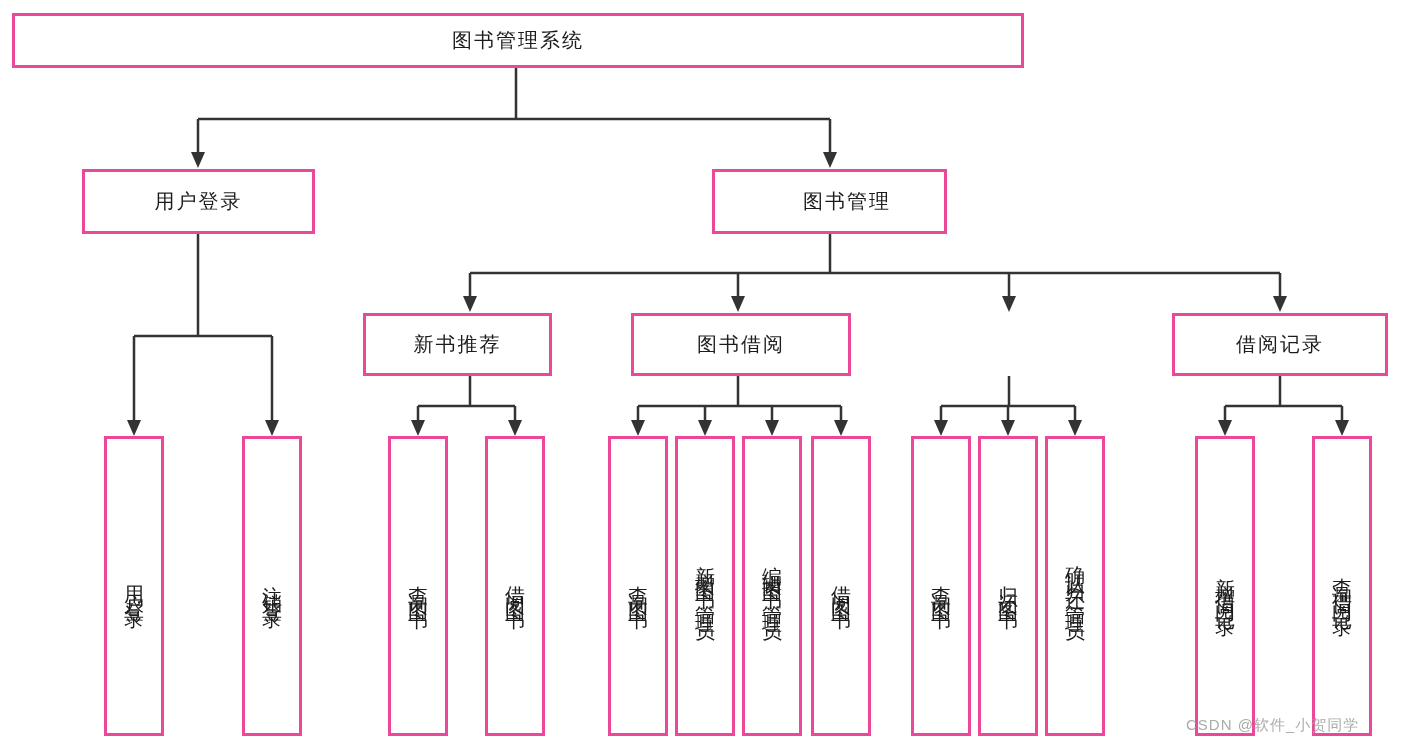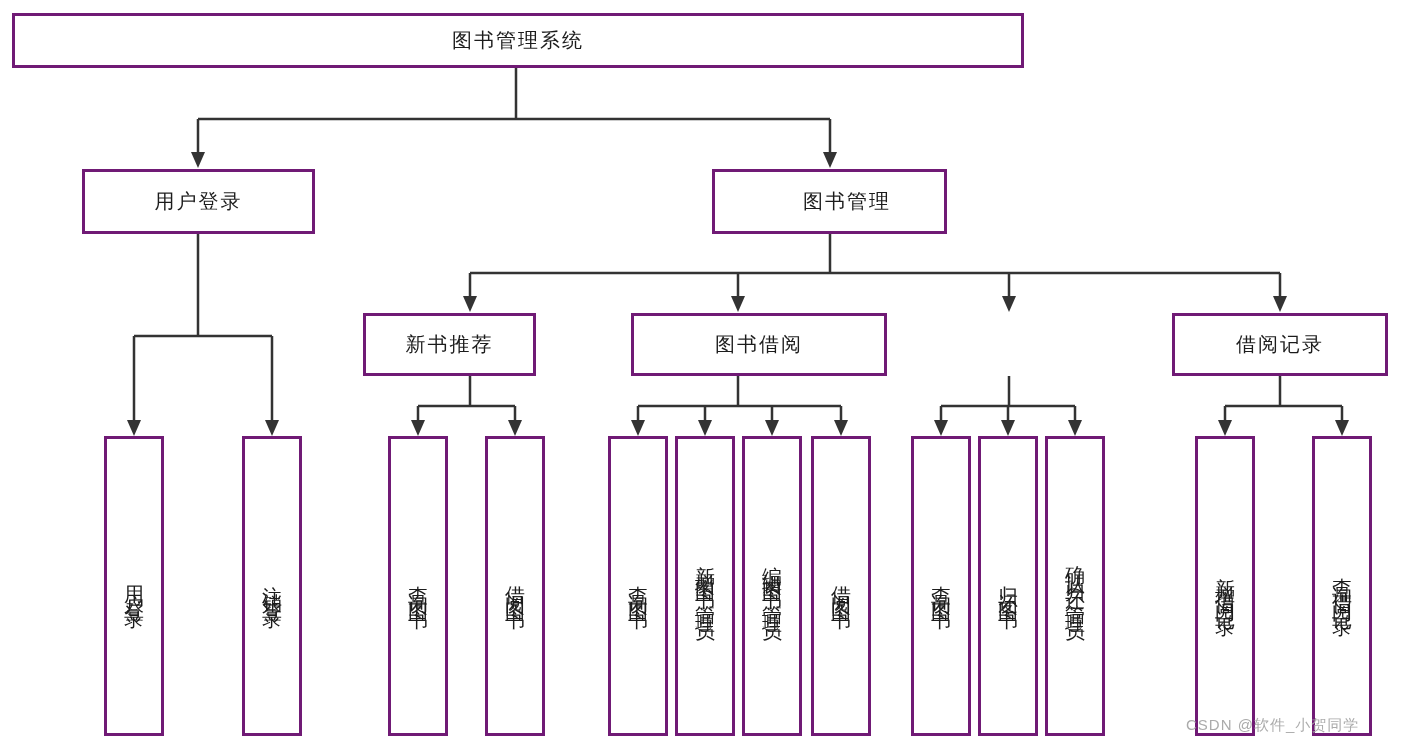--- a/index.html
+++ b/index.html
@@ -20,21 +20,21 @@
     position: absolute;
     left: 0;
     top: 0;
     width: 1405px;
     height: 747px;
     pointer-events: none;
   }
   .node {
     position: absolute;
     box-sizing: border-box;
-    border: 3px solid #701a75;
+    border: 3px solid #ec4899;
     background: #ffffff;
     display: flex;
     align-items: center;
     justify-content: center;
     color: #1c1c1c;
     font-size: 20px;
     letter-spacing: 2px;
     white-space: nowrap;
   }
   .node.h { height: 63px; top: 313px; }
@@ -112,24 +112,24 @@
     <span>图书管理系统</span>
   </div>
 
   <div class="node" style="left:82px; top:169px; width:233px; height:65px;">
     <span>用户登录</span>
   </div>
   <div class="node" style="left:712px; top:169px; width:235px; height:65px;padding-left:35px;">
     <span>图书管理</span>
   </div>
 
-  <div class="node h" style="left:363px; width:173px;text-align:center;">
+  <div class="node h" style="left:363px; width:189px;text-align:center;">
     <span>新书推荐</span>
   </div>
-  <div class="node h" style="left:631px; width:256px;">
+  <div class="node h" style="left:631px; width:220px;">
     <span>图书借阅</span>
   </div>
   <div class="node h" style="left:1172px; width:216px;">
     <span>借阅记录</span>
   </div>
 
   <div class="node leaf" style="left:104px;">
     <span class="vlabel">用户登录</span>
   </div>
   <div class="node leaf" style="left:242px;">

